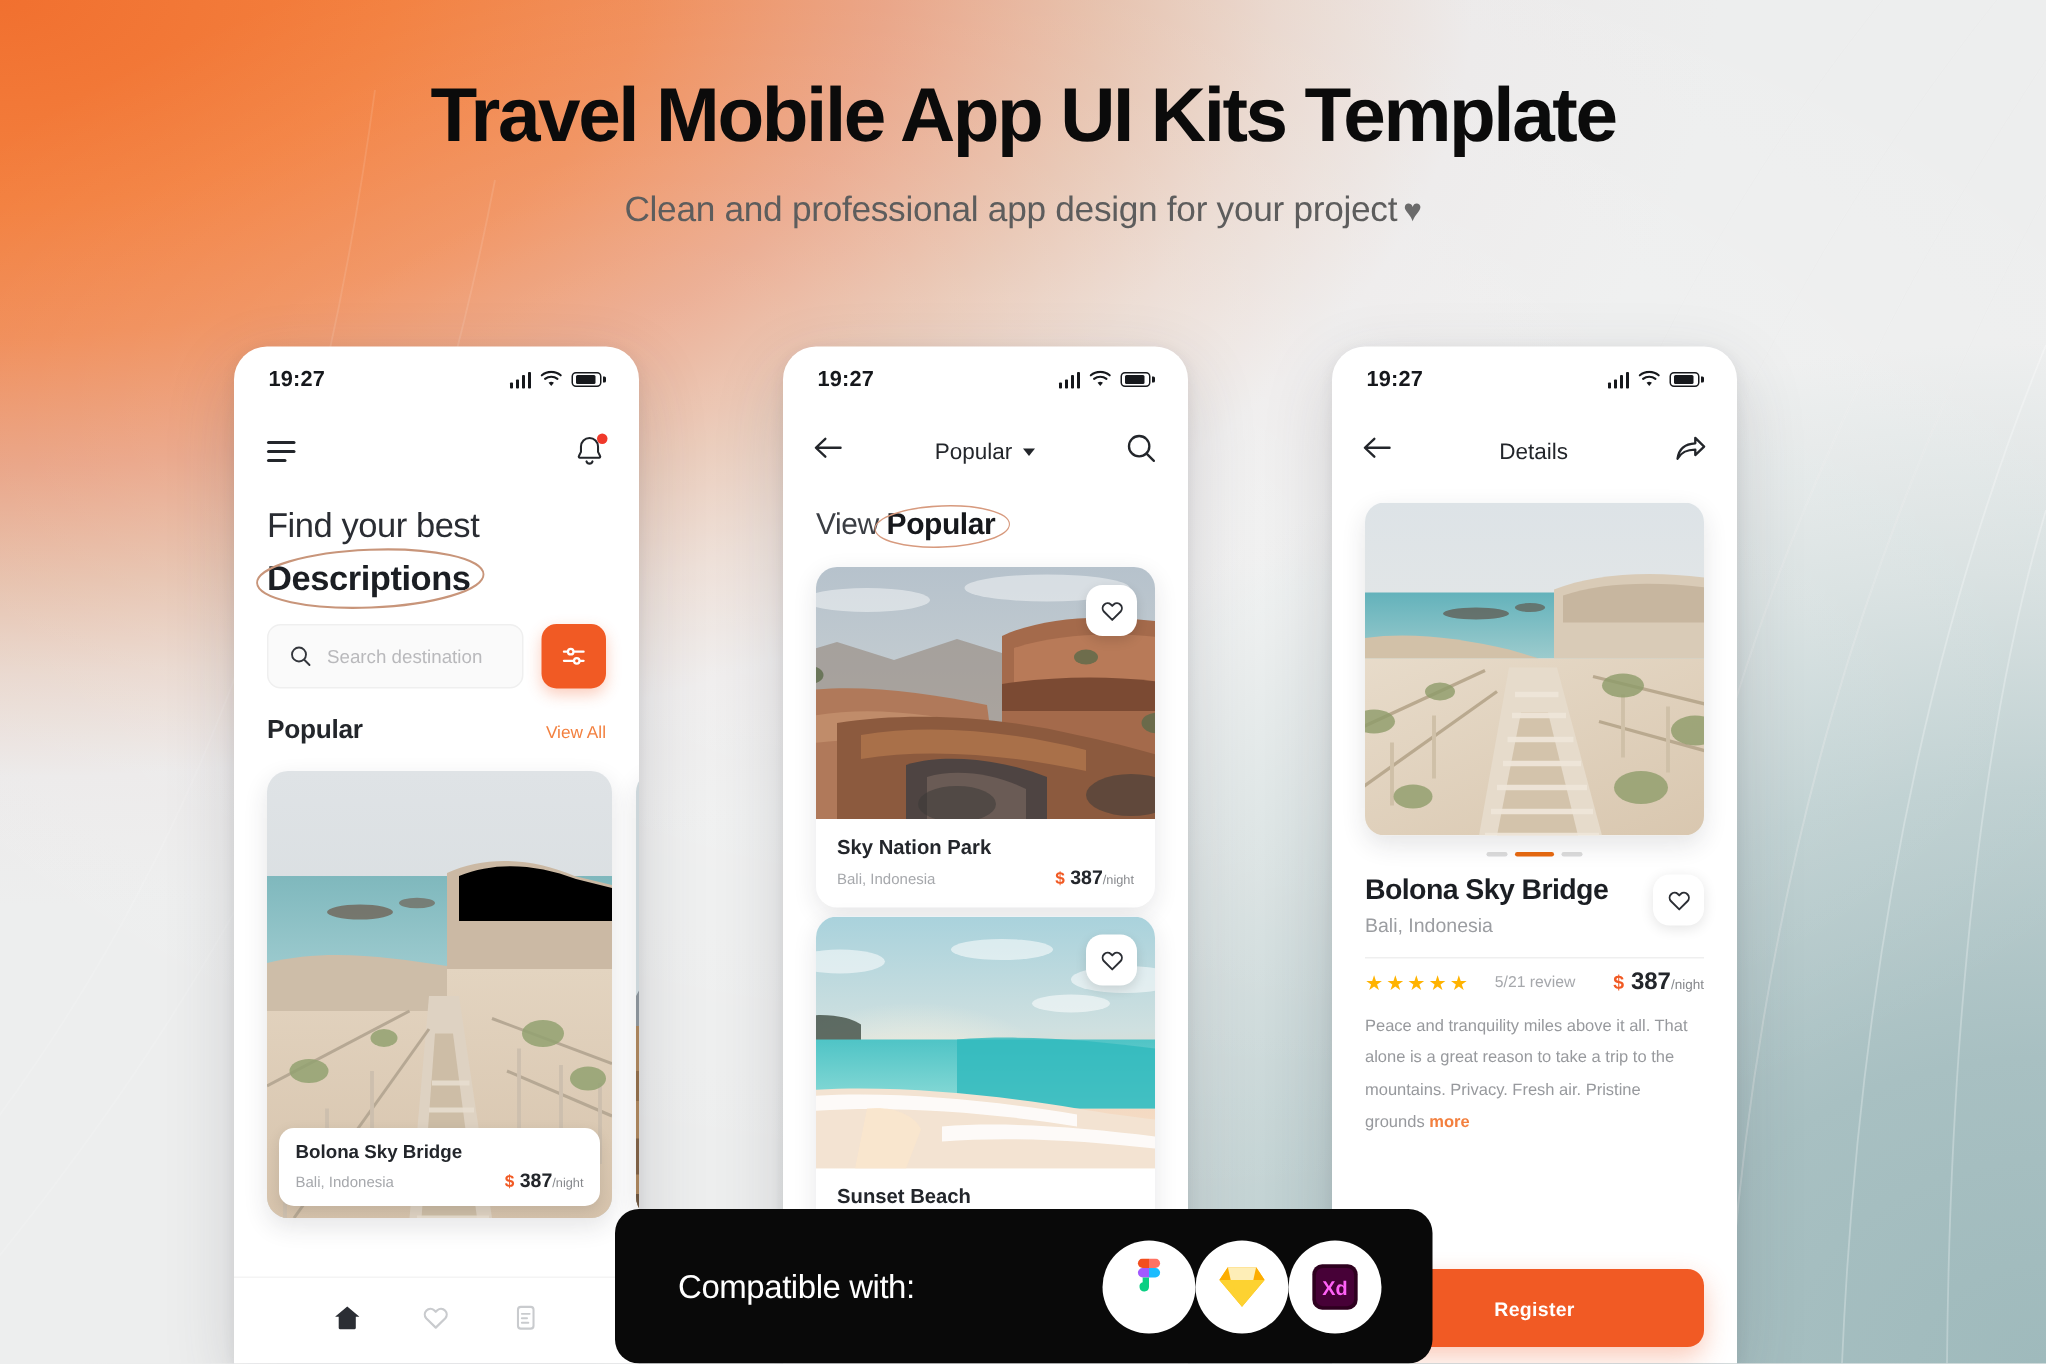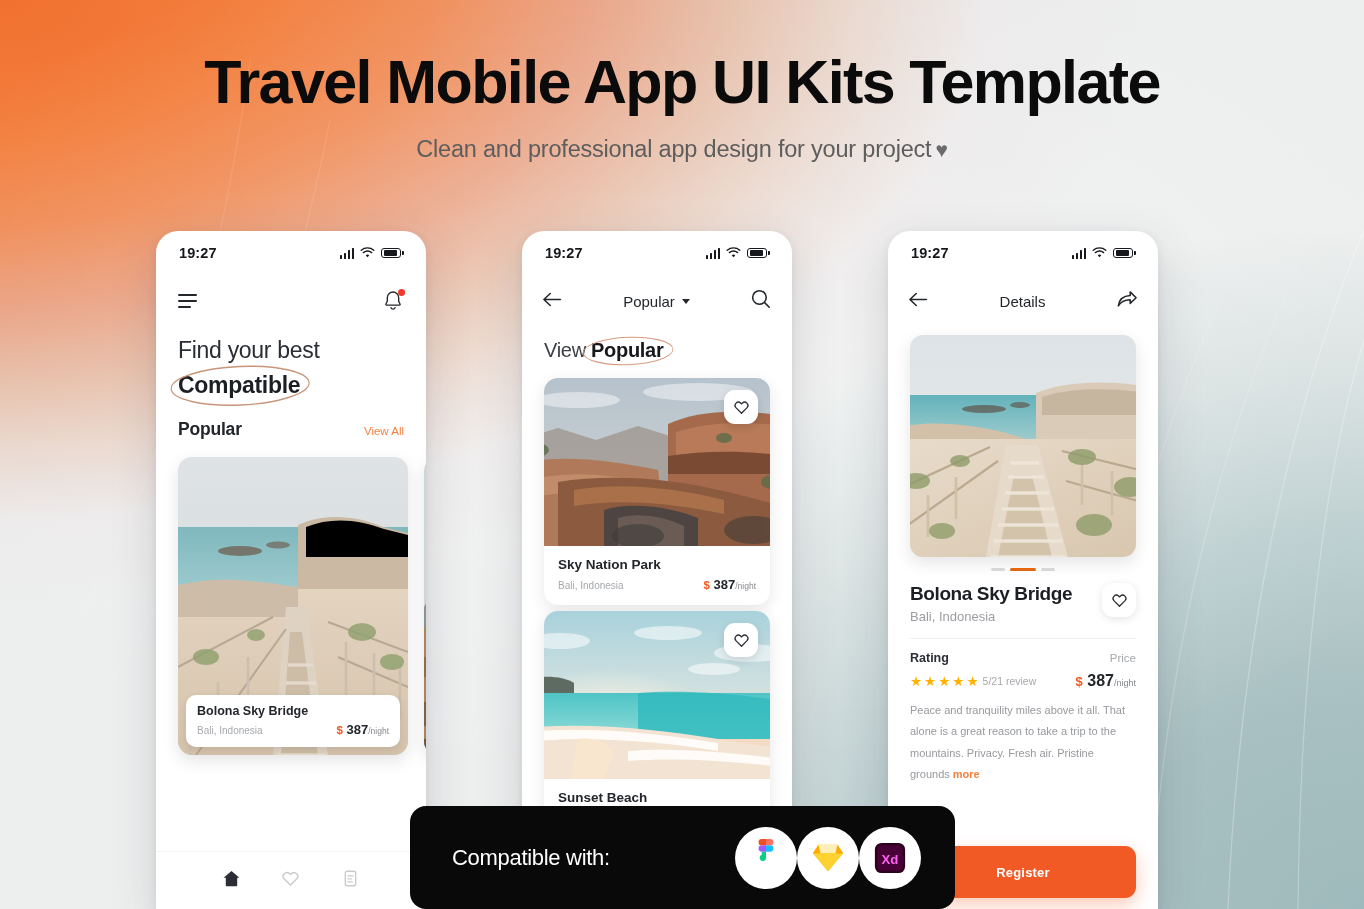--- a/index.html
+++ b/index.html
@@ -25,21 +25,21 @@
   .bg-arcs{ position:absolute; inset:0; opacity:.5; }
   .bg-vignette{
     position:absolute; inset:0;
     background: radial-gradient(90% 70% at 50% 40%, rgba(255,255,255,.30) 0%, rgba(255,255,255,0) 70%);
   }
 
   
   .header{ position:absolute; top:0; left:0; right:0; text-align:center; z-index:5; }
   .hero-title{
     margin-top:50px;
-    font-size:61px; font-weight:bold; letter-spacing:-1.6px;
+    font-size:51px; font-weight:bold; letter-spacing:-1.6px;
     color:#0b0b0b; line-height:1.05;
   }
   .hero-sub{
     margin-top:22px; font-size:23.5px; color:#5d5d5d; letter-spacing:-.2px;
   }
   .hero-sub .heart{ color:#6b6b6b; font-size:21px; margin-left:4px; }
 
   
   .phones{ position:absolute; top:231px; left:0; right:0; height:678px; z-index:6; }
   .phone{
@@ -160,21 +160,21 @@
     display:flex; align-items:center; justify-content:center; cursor:pointer;
     box-shadow:0 2px 9px rgba(0,0,0,.11);
   }
   .divider{ height:1px; background:#efefef; margin:14px 22px 0; }
   .rp-row{ display:flex; align-items:baseline; justify-content:space-between; padding:12px 22px 0; }
   .lbl{ font-size:12.5px; font-weight:bold; color:#2b2e34; }
   .lbl.mut{ font-weight:normal; color:#a6a8ac; font-size:11.5px; }
   .rp-row2{ display:flex; align-items:center; justify-content:space-between; padding:7px 22px 0; }
   .stars{ display:flex; align-items:center; gap:2px; }
   .stars .st{ color:#ffb300; font-size:13.5px; }
-  .rev{ font-size:10.5px; color:#a6a8ac; margin-left:2px; }
+  .rev{ font-size:10.5px; color:#a6a8ac; margin-left:16px; }
   .dprice{ font-size:16px; font-weight:bold; color:#23262b; white-space:nowrap; }
   .dprice .cur{ color:#f15a24; font-size:13px; }
   .dprice .per{ font-size:9px; color:#86888c; font-weight:normal; }
   .desc-h{ padding:16px 22px 0; font-size:12.5px; font-weight:bold; color:#2b2e34; }
   .desc-b{ padding:10px 22px 0; font-size:11px; line-height:1.95; color:#97999d; }
   .desc-b .more{ color:#f3803f; font-weight:bold; }
   .register{
     position:absolute; left:22px; right:22px; bottom:11px; height:52px; border-radius:11px;
     background:#f15a24; color:#fff; font-size:13px; font-weight:bold; letter-spacing:.2px;
     display:flex; align-items:center; justify-content:center; cursor:pointer;
@@ -266,28 +266,49 @@
           <path d="M9.8 20.2a2.3 2.3 0 0 0 4.4 0" fill="none" stroke="#23262b" stroke-width="1.5" stroke-linecap="round"></path>
         </svg>
         <span class="dot-red"></span>
       </div>
     </div>
 
     <div class="h-block">
       <div class="h-line">Find your best</div>
       <div style="line-height:1.5">
         <span class="h-line bold">
-          <span>Compatible</span>
+          <span>Descriptions</span>
           <svg class="ellipse" viewBox="0 0 200 52" preserveAspectRatio="none">
             <ellipse cx="100" cy="26" rx="97" ry="22" fill="none" stroke="#c8957a" stroke-width="1.6" transform="rotate(-2 100 26)"></ellipse>
           </svg>
         </span>
       </div>
     </div>
 
+    <div class="search-row">
+      <div class="search-box">
+        <svg width="15" height="15" viewBox="0 0 18 18">
+          <circle cx="7.6" cy="7.6" r="5.6" fill="none" stroke="#33363c" stroke-width="1.5"></circle>
+          <line x1="11.8" y1="11.8" x2="16" y2="16" stroke="#33363c" stroke-width="1.5" stroke-linecap="round"></line>
+        </svg>
+        <span class="search-ph">Search destination</span>
+      </div>
+      <div class="filter-btn">
+        <svg width="21" height="21" viewBox="0 0 24 24">
+          <g stroke="#fff" stroke-width="1.7" fill="none" stroke-linecap="round">
+            <line x1="4.5" y1="8.5" x2="7" y2="8.5"></line>
+              <line x1="12.5" y1="8.5" x2="19.5" y2="8.5"></line>
+            <line x1="4.5" y1="15.5" x2="11.5" y2="15.5"></line>
+              <line x1="17" y1="15.5" x2="19.5" y2="15.5"></line>
+          </g>
+          <circle cx="9.7" cy="8.5" r="2.1" fill="none" stroke="#fff" stroke-width="1.7"></circle>
+          <circle cx="14.3" cy="15.5" r="2.1" fill="none" stroke="#fff" stroke-width="1.7"></circle>
+        </svg>
+      </div>
+    </div>
 
     <div class="sec-row">
       <div class="sec-title">Popular</div>
       <div class="sec-link">View All</div>
     </div>
 
     <div class="cards-row">
 
       <div class="pcard">
         <svg class="img" viewBox="0 0 230 298" preserveAspectRatio="xMidYMid slice">
@@ -662,24 +683,20 @@
       </div>
       <div class="d-heart">
         <svg width="17" height="17" viewBox="0 0 20 20">
             <path d="M10 16.8 3.4 10.2a3.9 3.9 0 0 1 5.5-5.5l1.1 1.1 1.1-1.1a3.9 3.9 0 0 1 5.5 5.5z" fill="none" stroke="#2b2e34" stroke-width="1.5" stroke-linejoin="round"></path>
           </svg>
       </div>
     </div>
 
     <div class="divider"></div>
 
-    <div class="rp-row">
-      <span class="lbl">Rating</span>
-      <span class="lbl mut">Price</span>
-    </div>
 
     <div class="rp-row2">
       <span class="stars">
         <span class="st">★</span>
         <span class="st">★</span>
         <span class="st">★</span>
         <span class="st">★</span>
         <span class="st">★</span>
         <span class="rev">5/21 review</span>
       </span>

